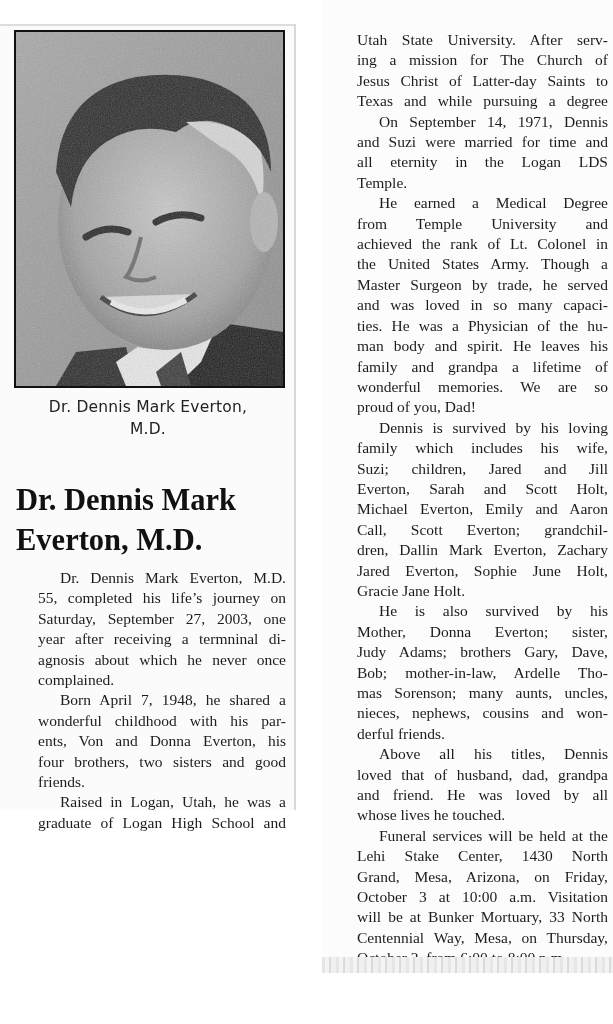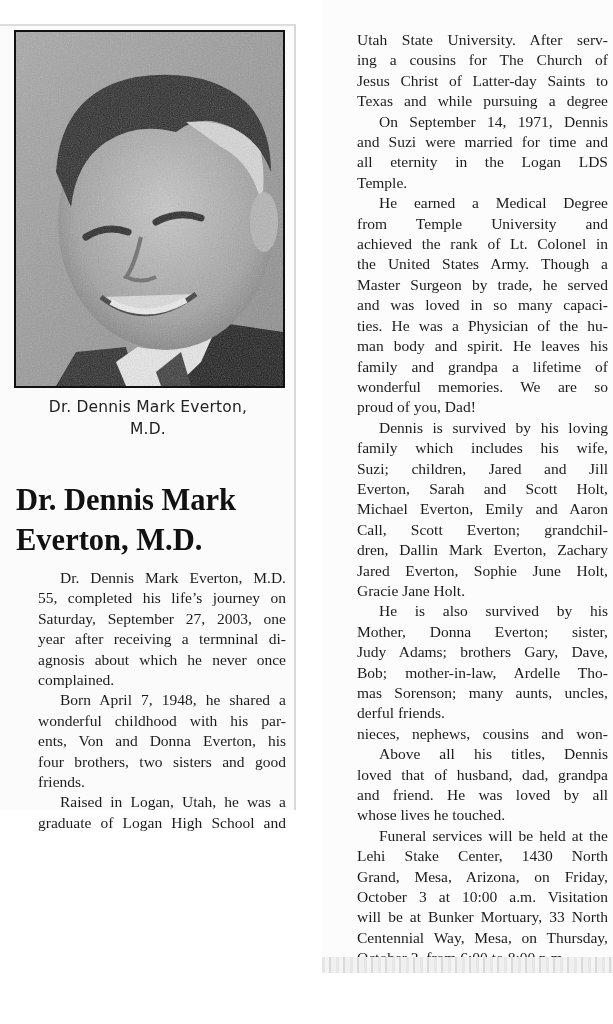--- a/index.html
+++ b/index.html
@@ -194,21 +194,21 @@
       <span class="line indent">Raised in Logan, Utah, he was a</span>
       <span class="line">graduate of Logan High School and</span>
     </p>
   </div>
 </div>
 
 <div class="clip-right">
   <div class="body-right">
     <p class="para">
       <span class="line">Utah State University. After serv-</span>
-      <span class="line">ing a cousins for The Church of</span>
+      <span class="line">ing a mission for The Church of</span>
       <span class="line">Jesus Christ of Latter-day Saints to</span>
       <span class="line">Texas and while pursuing a degree</span>
     </p>
     <p class="para">
       <span class="line indent">On September 14, 1971, Dennis</span>
       <span class="line">and Suzi were married for time and</span>
       <span class="line">all eternity in the Logan LDS</span>
       <span class="line last">Temple.</span>
     </p>
     <p class="para">
@@ -234,22 +234,22 @@
       <span class="line">dren, Dallin Mark Everton, Zachary</span>
       <span class="line">Jared Everton, Sophie June Holt,</span>
       <span class="line last">Gracie Jane Holt.</span>
     </p>
     <p class="para">
       <span class="line indent">He is also survived by his</span>
       <span class="line">Mother, Donna Everton; sister,</span>
       <span class="line">Judy Adams; brothers Gary, Dave,</span>
       <span class="line">Bob; mother-in-law, Ardelle Tho-</span>
       <span class="line">mas Sorenson; many aunts, uncles,</span>
+      <span class="line">nieces, nephews, cousins and won-</span>
       <span class="line last">derful friends.</span>
-      <span class="line">nieces, nephews, cousins and won-</span>
     </p>
     <p class="para">
       <span class="line indent">Above all his titles, Dennis</span>
       <span class="line">loved that of husband, dad, grandpa</span>
       <span class="line">and friend. He was loved by all</span>
       <span class="line last">whose lives he touched.</span>
     </p>
     <p class="para">
       <span class="line indent">Funeral services will be held at the</span>
       <span class="line">Lehi Stake Center, 1430 North</span>

